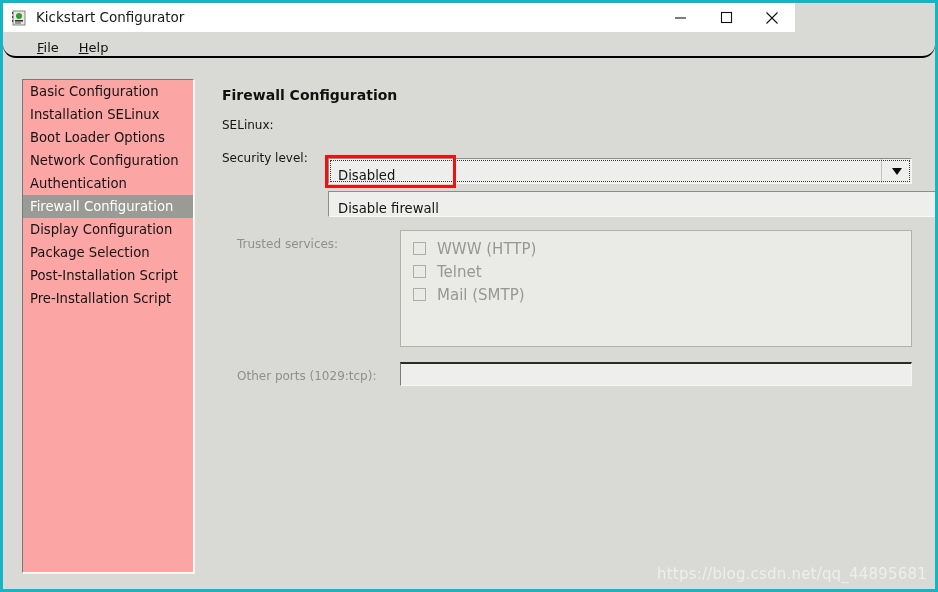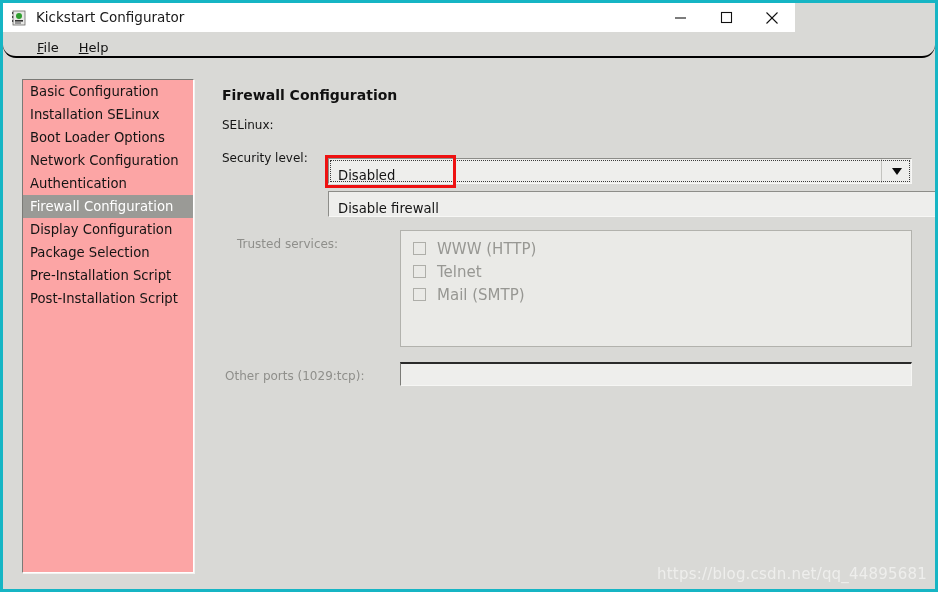--- a/index.html
+++ b/index.html
@@ -307,22 +307,22 @@
 
     <div id="sidebar">
       <div class="side-item">Basic Configuration</div>
       <div class="side-item">Installation SELinux</div>
       <div class="side-item">Boot Loader Options</div>
       <div class="side-item">Network Configuration</div>
       <div class="side-item">Authentication</div>
       <div class="side-item selected">Firewall Configuration</div>
       <div class="side-item">Display Configuration</div>
       <div class="side-item">Package Selection</div>
+      <div class="side-item">Post-Installation Script</div>
       <div class="side-item">Pre-Installation Script</div>
-      <div class="side-item">Post-Installation Script</div>
     </div>
 
     <div id="pane">
 
       <div id="pane-title">Firewall Configuration</div>
 
       <div class="row-label" style="left:14px; top:48px;">SELinux:</div>
       <div class="combo focused" style="left:120px; top:88px; width:584px; top:88px;">
         <div class="combo-text">Disabled</div>
         <div class="combo-arrow">
@@ -350,20 +350,20 @@
         <div class="service-row">
           <span class="chk"></span>
           <span class="service-label">Telnet</span>
         </div>
         <div class="service-row">
           <span class="chk"></span>
           <span class="service-label">Mail (SMTP)</span>
         </div>
       </div>
 
-      <div class="row-label muted" style="left:17px; top:299px;">Other ports (1029:tcp):</div>
+      <div class="row-label muted" style="left:29px; top:299px;">Other ports (1029:tcp):</div>
       <div id="otherports-field" title=""></div>
 
     </div>
 
     <div id="watermark">https://blog.csdn.net/qq_44895681</div>
   </div>
 </div>
 
 </body></html>

